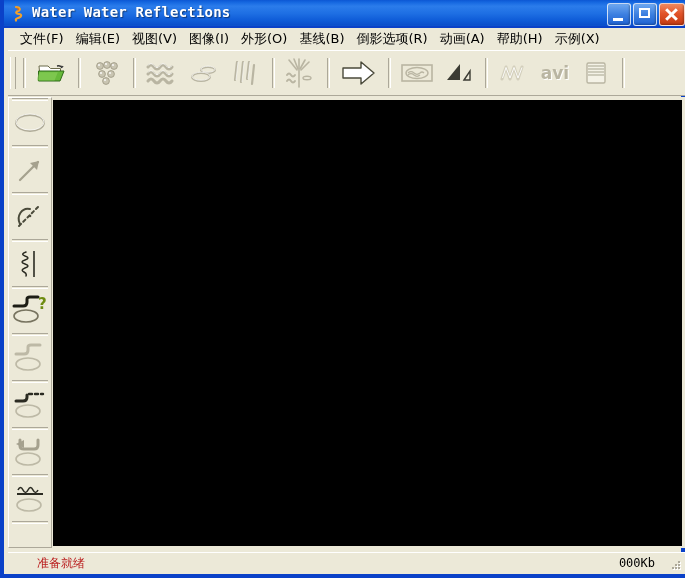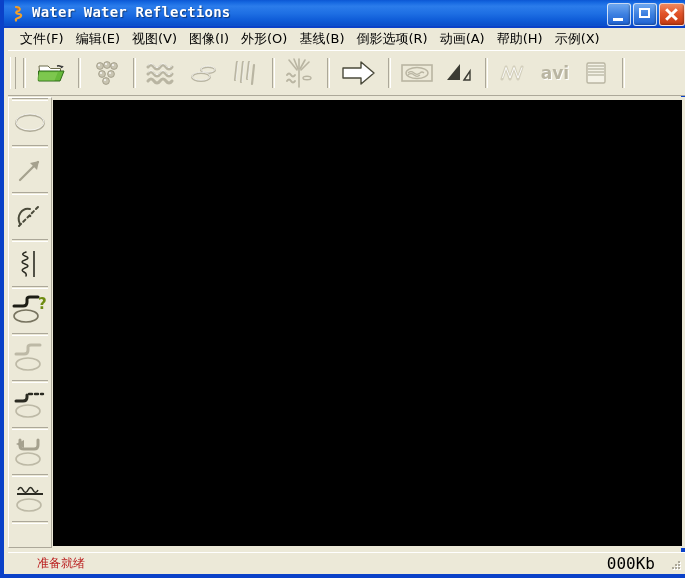--- a/index.html
+++ b/index.html
@@ -248,21 +248,21 @@
     padding-left: 3px;
     box-sizing: border-box;
     margin-left: 24px;
   }
   .status-right {
     position: absolute;
     right: 30px; top: 2px;
     height: 17px;
     line-height: 17px;
     font-family: "DejaVu Sans Mono", "Liberation Mono", monospace;
-    font-size: 16px;
+    font-size: 12px;
     color: #000000;
   }
   .status-grip {
     position: absolute;
     right: 2px; bottom: 1px;
     width: 14px; height: 14px;
   }
   .status-grip i {
     position: absolute;
     width: 2px; height: 2px;

